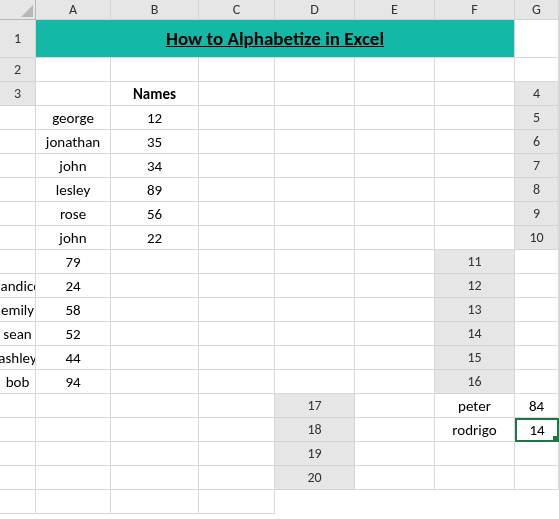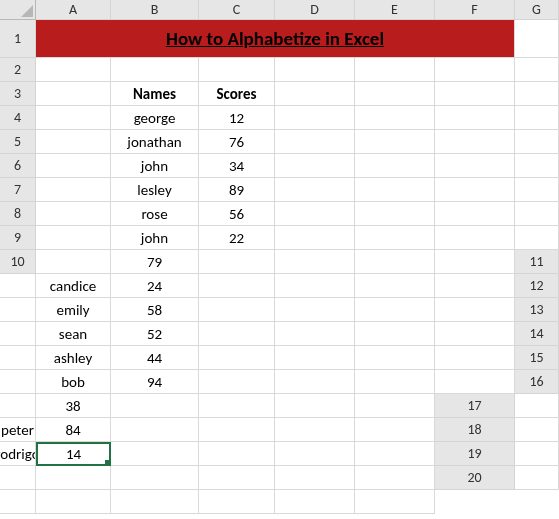--- a/index.html
+++ b/index.html
@@ -53,21 +53,21 @@
     border-bottom: 1px solid #d9d9d9;
     display: flex;
     align-items: center;
     padding: 0 4px;
     overflow: hidden;
     white-space: nowrap;
     cursor: cell;
   }
   .title-span {
     grid-column: 2 / 8;
-    background: #b91c1c;
+    background: #14b8a6;
     justify-content: center;
     font-weight: bold;
     font-size: 19px;
     text-decoration: underline;
     color: #000;
     border-right: 1px solid #d9d9d9;
   }
   .row1 { height: 38px; }
   .bold { font-weight: bold; }
   .center { justify-content: center; }
@@ -107,37 +107,36 @@
     <div class="cell"></div>
     <div class="cell"></div>
     <div class="cell"></div>
     <div class="cell"></div>
     <div class="cell"></div>
     <div class="cell"></div>
     <div class="cell"></div>
     <div class="hdr">3</div>
     <div class="cell"></div>
     <div class="cell bold center">Names</div>
-    <div class="cell bold center">Scores</div>
     <div class="cell"></div>
     <div class="cell"></div>
     <div class="cell"></div>
     <div class="cell"></div>
     <div class="hdr">4</div>
     <div class="cell"></div>
     <div class="cell center">george</div>
     <div class="cell center">12</div>
     <div class="cell"></div>
     <div class="cell"></div>
     <div class="cell"></div>
     <div class="cell"></div>
     <div class="hdr">5</div>
     <div class="cell"></div>
     <div class="cell center">jonathan</div>
-    <div class="cell center">76</div>
+    <div class="cell center">35</div>
     <div class="cell"></div>
     <div class="cell"></div>
     <div class="cell"></div>
     <div class="cell"></div>
     <div class="hdr">6</div>
     <div class="cell"></div>
     <div class="cell center">john</div>
     <div class="cell center">34</div>
     <div class="cell"></div>
     <div class="cell"></div>
@@ -209,21 +208,20 @@
     <div class="hdr">15</div>
     <div class="cell"></div>
     <div class="cell center">bob</div>
     <div class="cell center">94</div>
     <div class="cell"></div>
     <div class="cell"></div>
     <div class="cell"></div>
     <div class="cell"></div>
     <div class="hdr">16</div>
     <div class="cell"></div>
-    <div class="cell center">38</div>
     <div class="cell"></div>
     <div class="cell"></div>
     <div class="cell"></div>
     <div class="cell"></div>
     <div class="hdr">17</div>
     <div class="cell"></div>
     <div class="cell center">peter</div>
     <div class="cell center">84</div>
     <div class="cell"></div>
     <div class="cell"></div>

